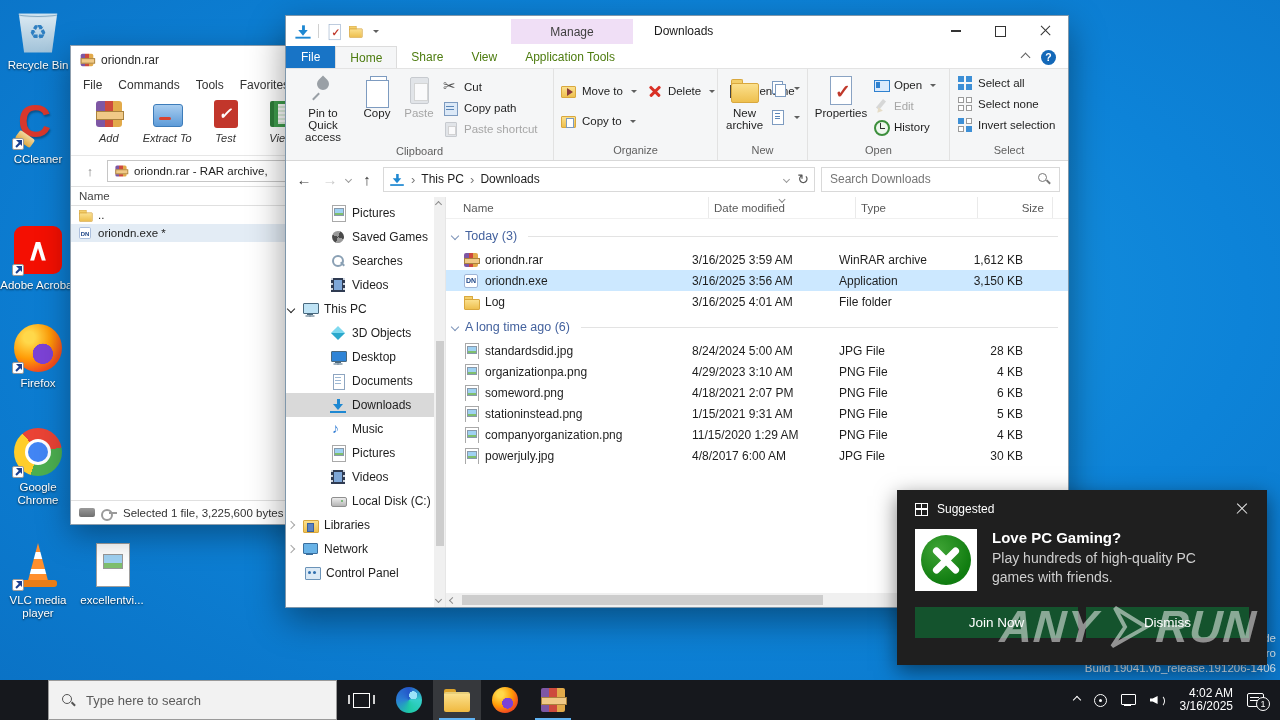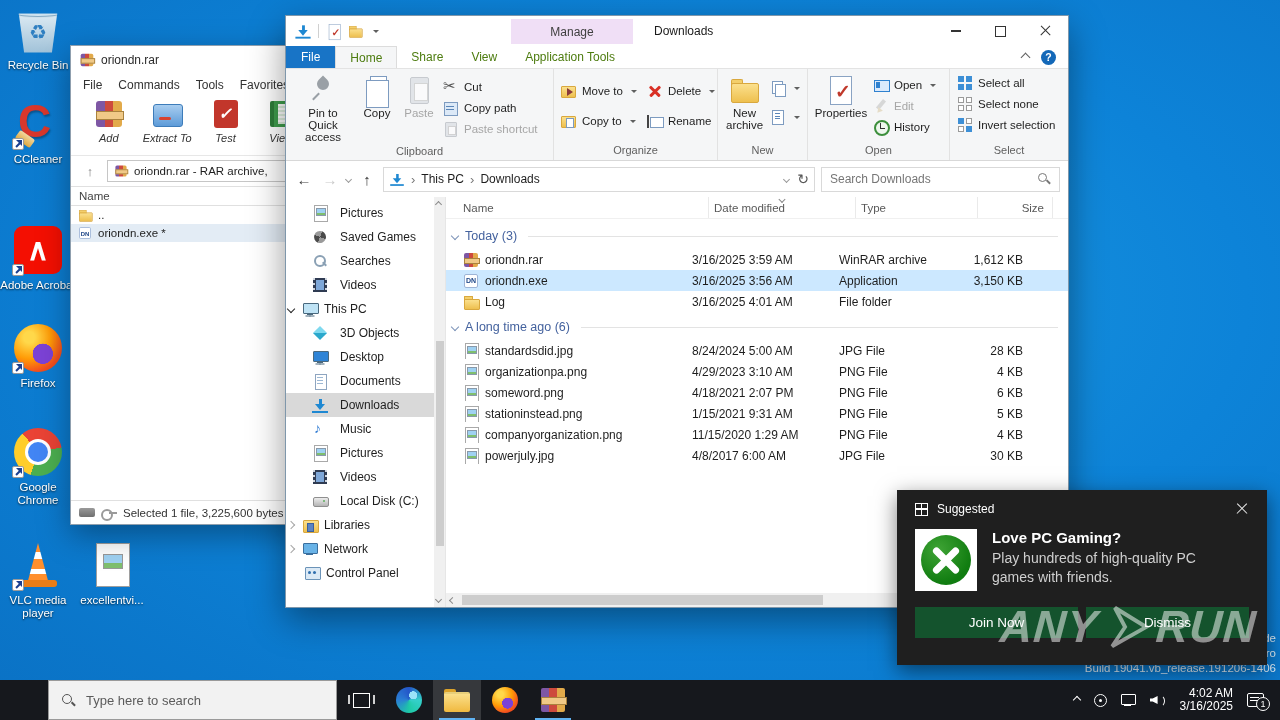--- a/index.html
+++ b/index.html
@@ -203,21 +203,21 @@
   .search-box { flex:1; height:25px; border:1px solid #d9d9d9; display:flex; align-items:center; padding:0 8px; color:#767676; }
   .sb-mag { position:relative; width:14px; height:14px; margin-left:auto; }
   .sb-mag::before { content:""; position:absolute; left:1px; top:1px; width:7px; height:7px; border:1.5px solid #777; border-radius:50%; }
   .sb-mag::after { content:""; position:absolute; left:9px; top:9px; width:5px; height:1.5px; background:#777; transform:rotate(45deg); }
 
   .ex-body { flex:1; display:flex; overflow:hidden; position:relative; }
   .ex-nav { width:160px; border-right:1px solid #e6e6e6; position:relative; padding-top:4px; }
   .nav-item { height:24px; display:flex; align-items:center; gap:6px; padding-right:4px; }
   .nav-item.selected { background:#d9d9d9; }
   .nav-item .nav-label { white-space:nowrap; overflow:hidden; }
-  .depth-0 { padding-left:14px; } .depth-1 { padding-left:16px;gap:12px; }
+  .depth-0 { padding-left:14px; } .depth-1 { padding-left:40px; }
   .nav-expander { width:8px; height:8px; flex-shrink:0; margin-left:-12px; margin-right:2px; }
   .nav-expander.open { border-right:1.4px solid #262626; border-bottom:1.4px solid #262626; transform:rotate(45deg); width:6px; height:6px; }
   .nav-expander.closed { border-right:1.4px solid #a6a6a6; border-bottom:1.4px solid #a6a6a6; transform:rotate(-45deg); width:6px; height:6px; }
   .nav-scroll { position:absolute; right:0; top:0; bottom:0; width:11px; background:#f0f0f0; }
   .nav-scroll .thumb { position:absolute; left:1.5px; width:8px; top:144px; height:205px; background:#cdcdcd; }
   .nav-scroll .chv { position:absolute; left:2px; border-color:#8a8a8a; width:5px; height:5px; }
   .nav-scroll .chv.up { top:5px; } .nav-scroll .chv.down { bottom:5px; }
 
   .ex-files { flex:1; position:relative; display:flex; flex-direction:column; overflow:hidden; }
   .col-headers { height:22px; display:flex; align-items:center; color:#595959; font-size:11.5px; border-bottom:1px solid #f0f0f0; }
@@ -493,21 +493,21 @@
               <span class="ri ri-moveto"></span>
               <span>Move to</span>
                 <span class="caret"></span>
             </div>
             <div class="rb-small">
               <span class="ri ri-copyto"></span>
               <span>Copy to</span>
                 <span class="caret"></span>
             </div>
           </div>
-          <div style="display:flex;flex-direction:column;gap:9px;">
+          <div style="display:flex;flex-direction:row;gap:9px;">
             <div class="rb-small">
               <span class="ri ri-delete"></span>
               <span>Delete</span>
                 <span class="caret"></span>
             </div>
             <div class="rb-small">
               <span class="ri ri-rename"></span>
               <span>Rename</span>
             </div>
           </div>

